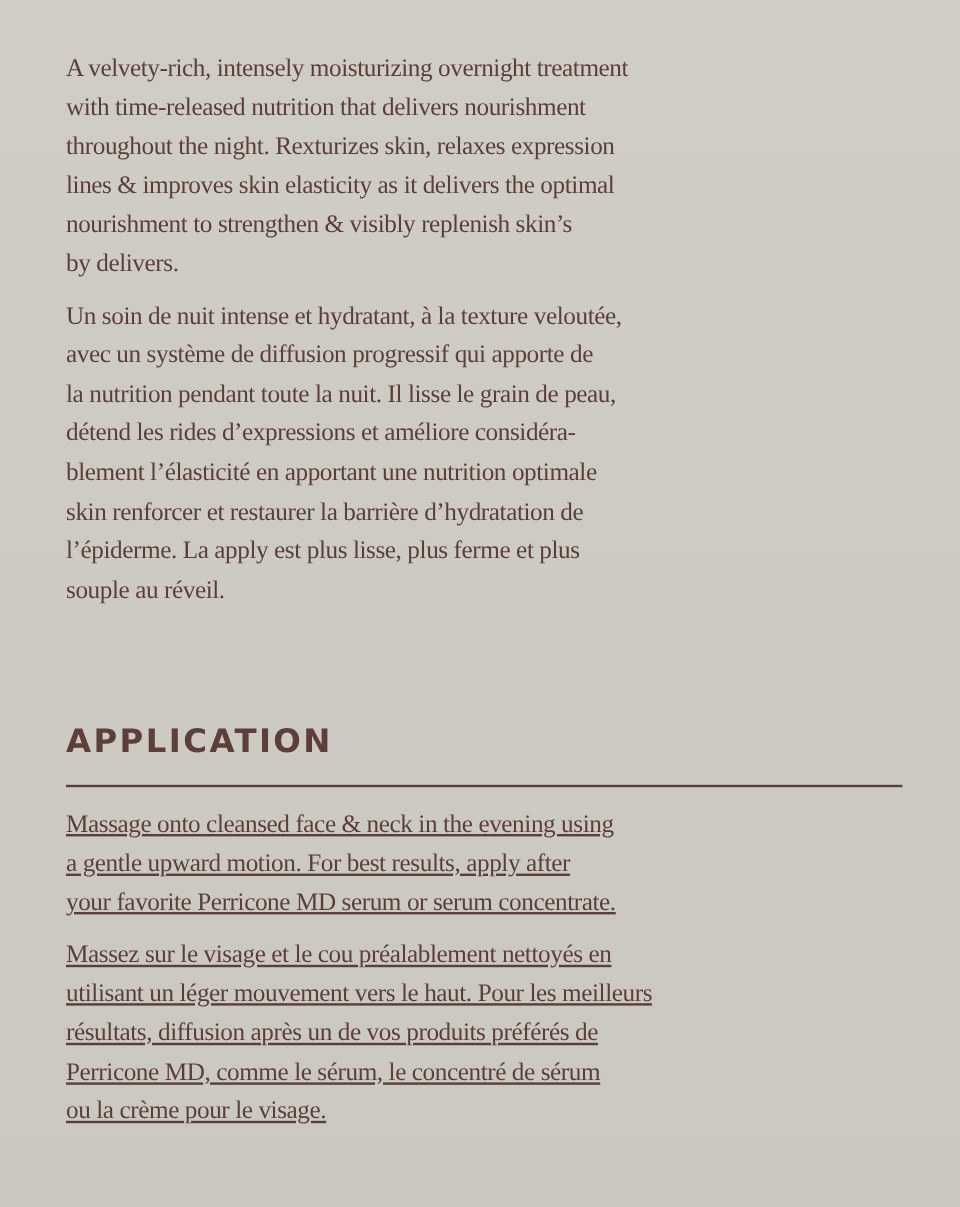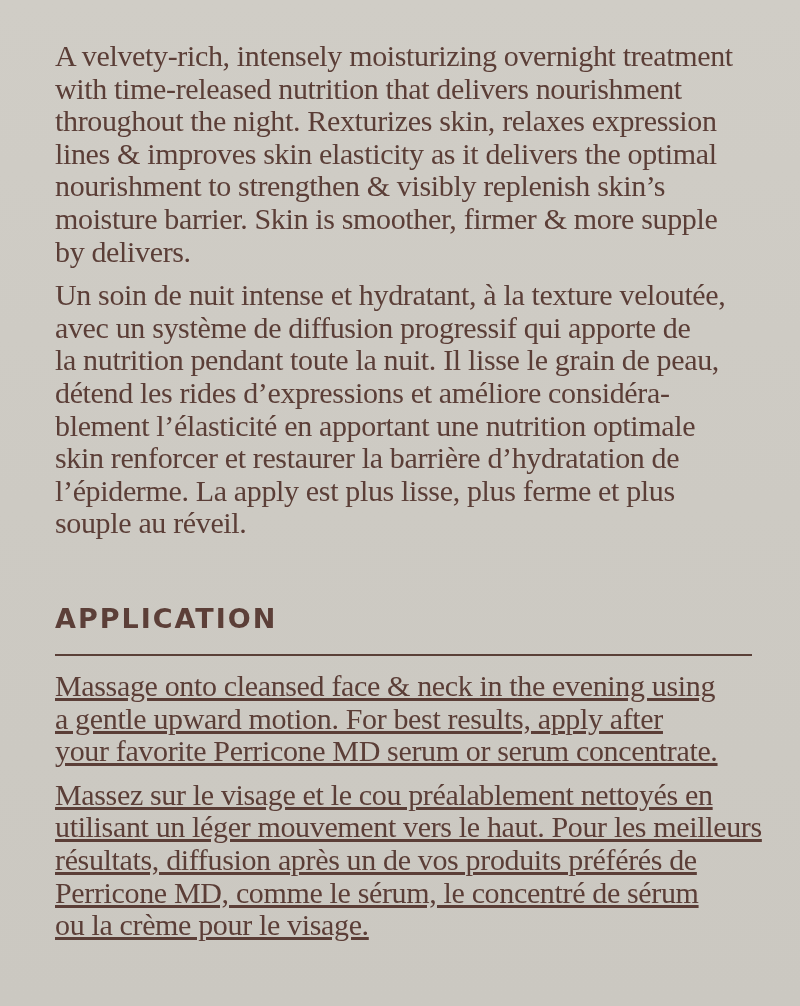--- a/index.html
+++ b/index.html
@@ -17,21 +17,21 @@
     .panel {
       position: absolute;
       left: 55px;
       top: 40px;
       width: 700px;
       color: #5b3e37;
       font-family: "DejaVu Serif", "Liberation Serif", serif;
     }
     .para {
       font-family: "Liberation Serif", "DejaVu Serif", serif;
-      font-size: 30px;
+      font-size: 21px;
       line-height: 32.6px;
       letter-spacing: -0.35px;
       margin: 0 0 11px 0;
       white-space: nowrap;
     }
     .para .line {
       display: block;
     }
     .heading {
       font-family: "DejaVu Sans", "Liberation Sans", sans-serif;
@@ -63,21 +63,20 @@
 <body>
 
 <div class="panel">
 
   <div class="para">
     <span class="line">A velvety-rich, intensely moisturizing overnight treatment</span>
     <span class="line">with time-released nutrition that delivers nourishment</span>
     <span class="line">throughout the night. Rexturizes skin, relaxes expression</span>
     <span class="line">lines &amp; improves skin elasticity as it delivers the optimal</span>
     <span class="line">nourishment to strengthen &amp; visibly replenish skin’s</span>
-    <span class="line">moisture barrier. Skin is smoother, firmer &amp; more supple</span>
     <span class="line">by delivers.</span>
   </div>
 
   <div class="para">
     <span class="line">Un soin de nuit intense et hydratant, à la texture veloutée,</span>
     <span class="line">avec un système de diffusion progressif qui apporte de</span>
     <span class="line">la nutrition pendant toute la nuit. Il lisse le grain de peau,</span>
     <span class="line">détend les rides d’expressions et améliore considéra-</span>
     <span class="line">blement l’élasticité en apportant une nutrition optimale</span>
     <span class="line">skin renforcer et restaurer la barrière d’hydratation de</span>

